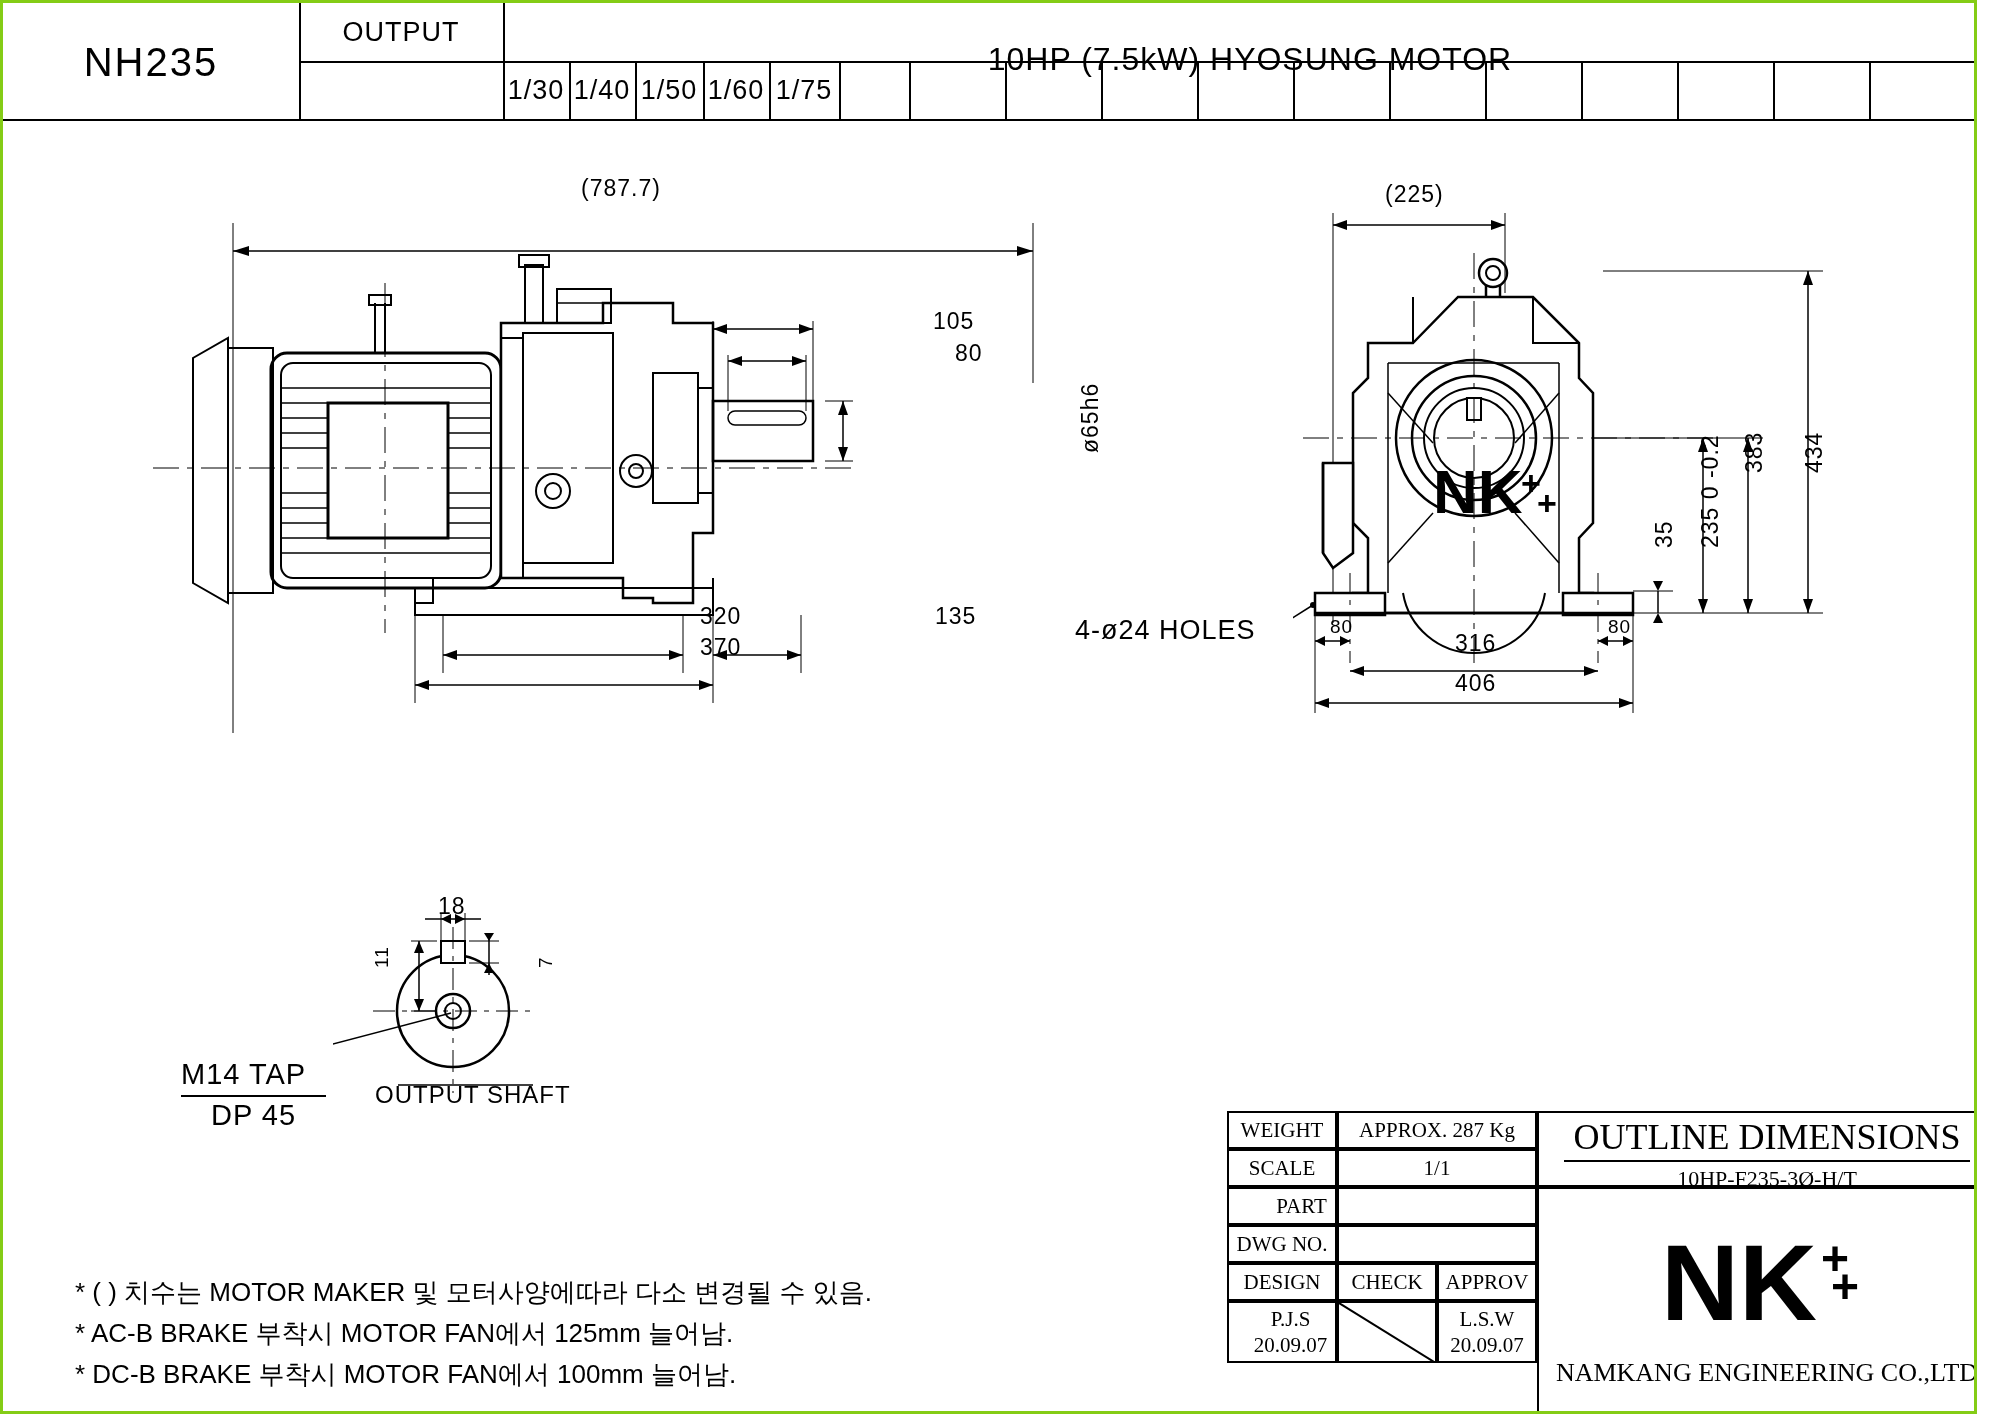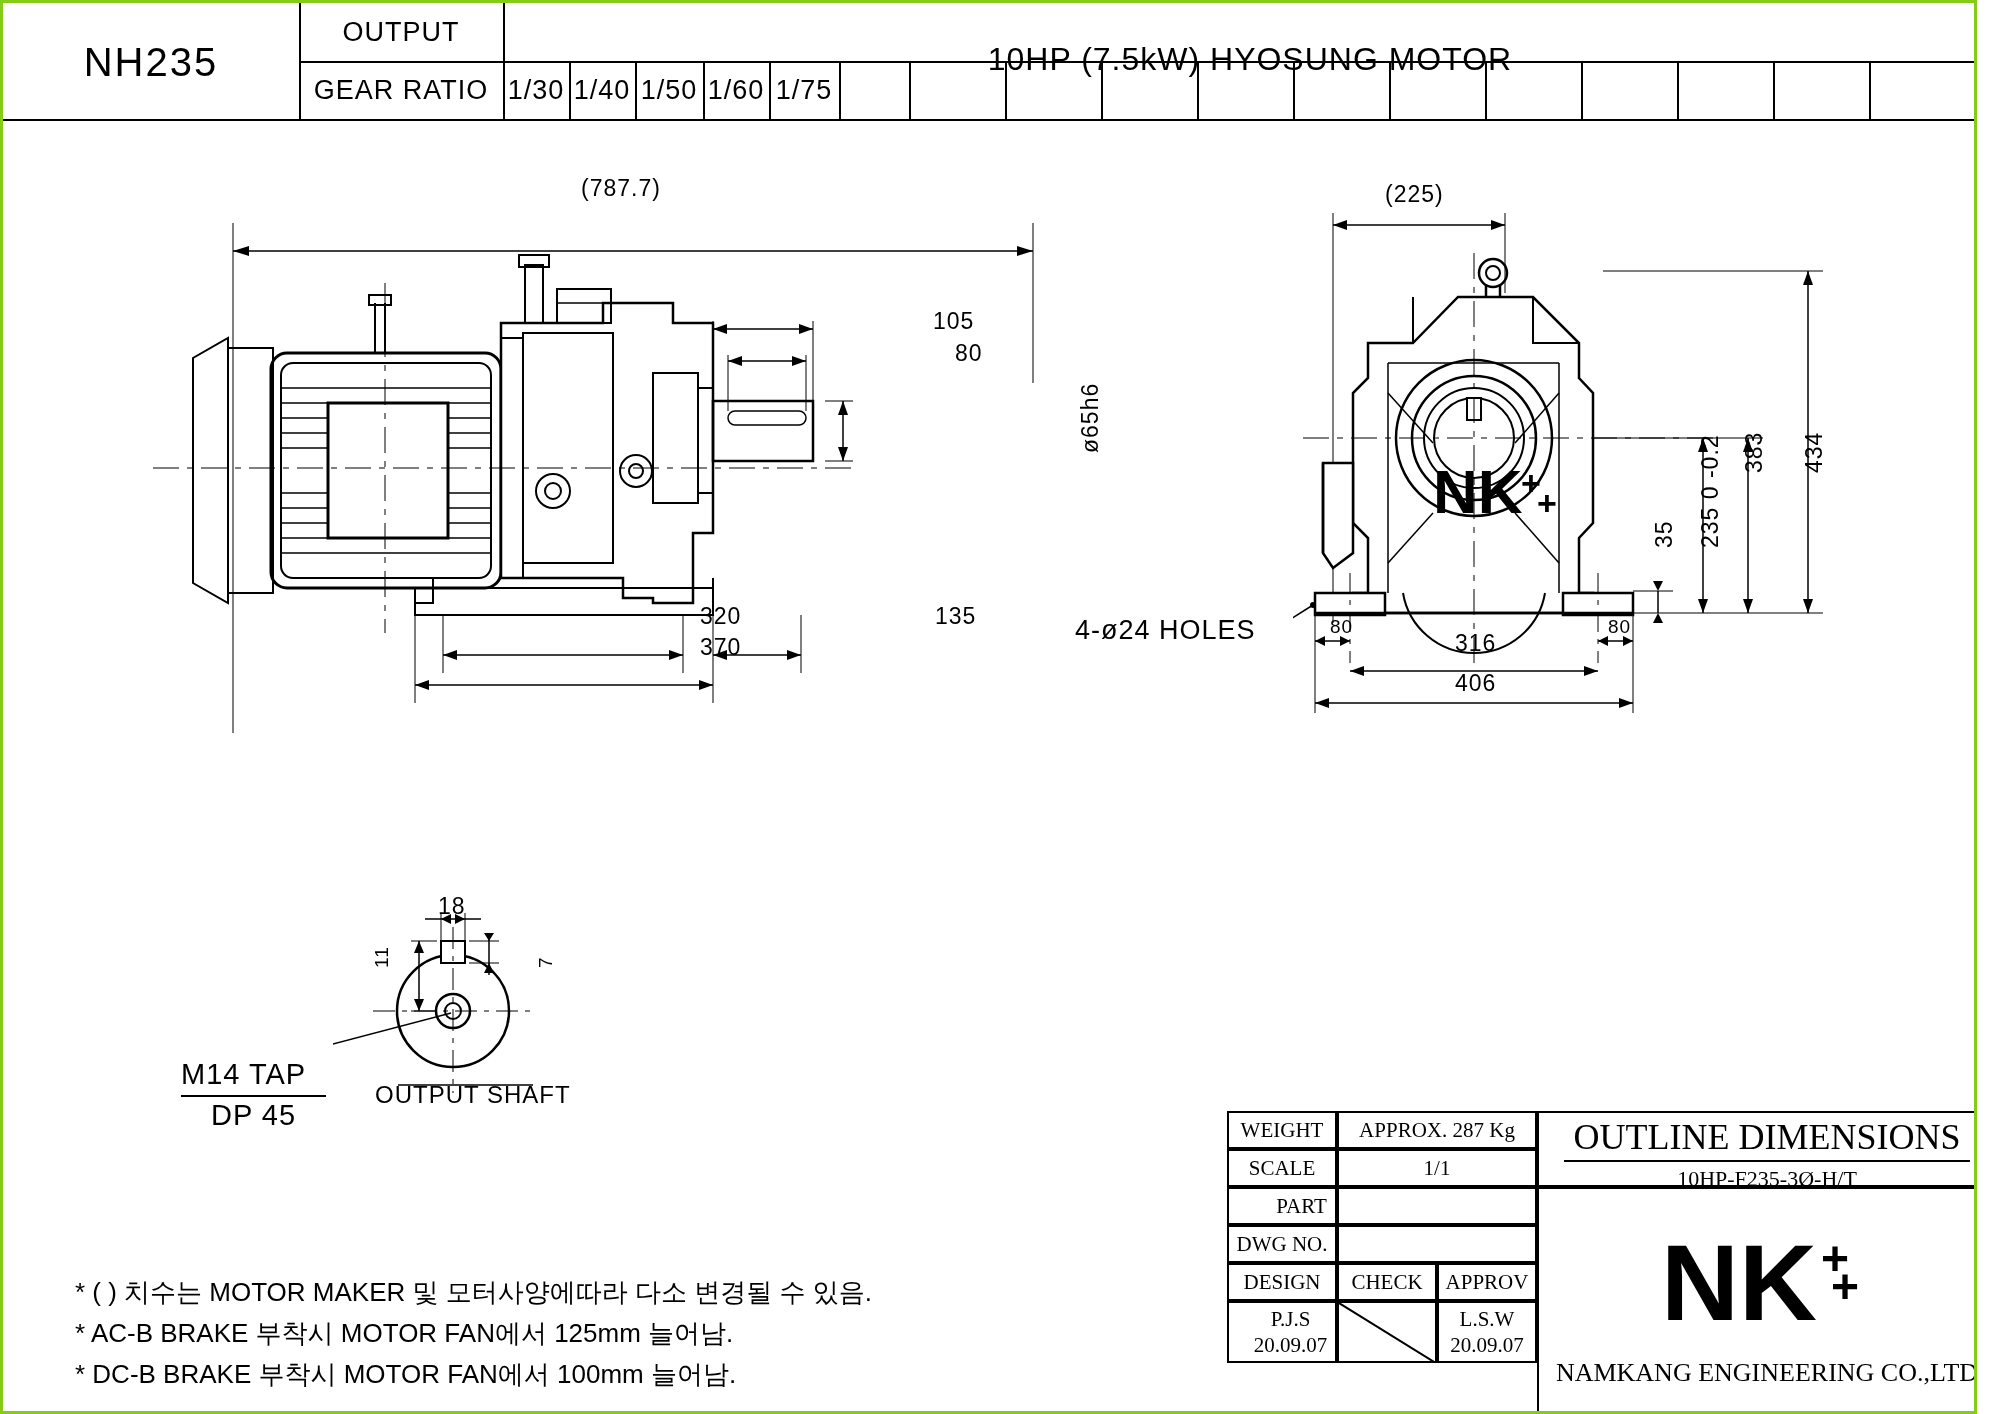--- a/index.html
+++ b/index.html
@@ -53,21 +53,20 @@
     <div class="ln vl" style="left:1482px;top:58px;height:60px;"></div>
     <div class="ln vl" style="left:1578px;top:58px;height:60px;"></div>
     <div class="ln vl" style="left:1674px;top:58px;height:60px;"></div>
     <div class="ln vl" style="left:1770px;top:58px;height:60px;"></div>
     <div class="ln vl" style="left:1866px;top:58px;height:60px;"></div>
 
     <div id="title-block">NH235</div>
 
     <div class="cell" style="left:296px;top:0;width:204px;height:58px;">OUTPUT</div>
     <div class="cell" style="left:500px;top:0;width:1494px;height:58px;font-size:32px;margin-top:27px;">10HP (7.5kW) HYOSUNG MOTOR</div>
-    <div class="cell" style="left:296px;top:58px;width:204px;height:58px;">GEAR RATIO</div>
 
     <div class="cell" style="left:500px;top:58px;width:66px;height:58px;">1/30</div>
     <div class="cell" style="left:566px;top:58px;width:66px;height:58px;">1/40</div>
     <div class="cell" style="left:632px;top:58px;width:68px;height:58px;">1/50</div>
     <div class="cell" style="left:700px;top:58px;width:66px;height:58px;">1/60</div>
     <div class="cell" style="left:766px;top:58px;width:70px;height:58px;">1/75</div>
     <div class="cell" style="left:836px;top:58px;width:70px;height:58px;"></div>
     <div class="cell" style="left:906px;top:58px;width:96px;height:58px;"></div>
     <div class="cell" style="left:1002px;top:58px;width:96px;height:58px;"></div>
     <div class="cell" style="left:1098px;top:58px;width:96px;height:58px;"></div>

